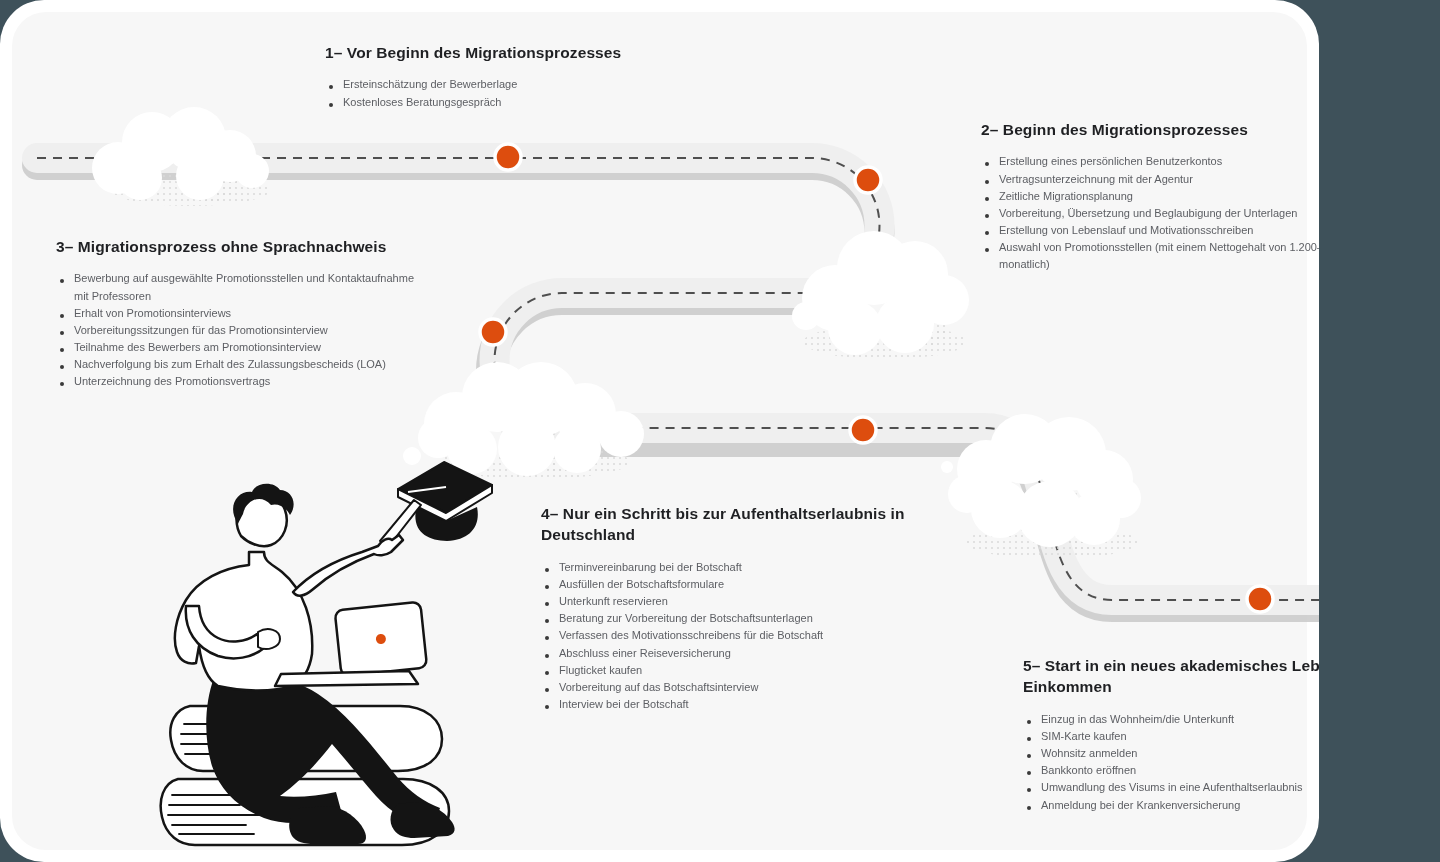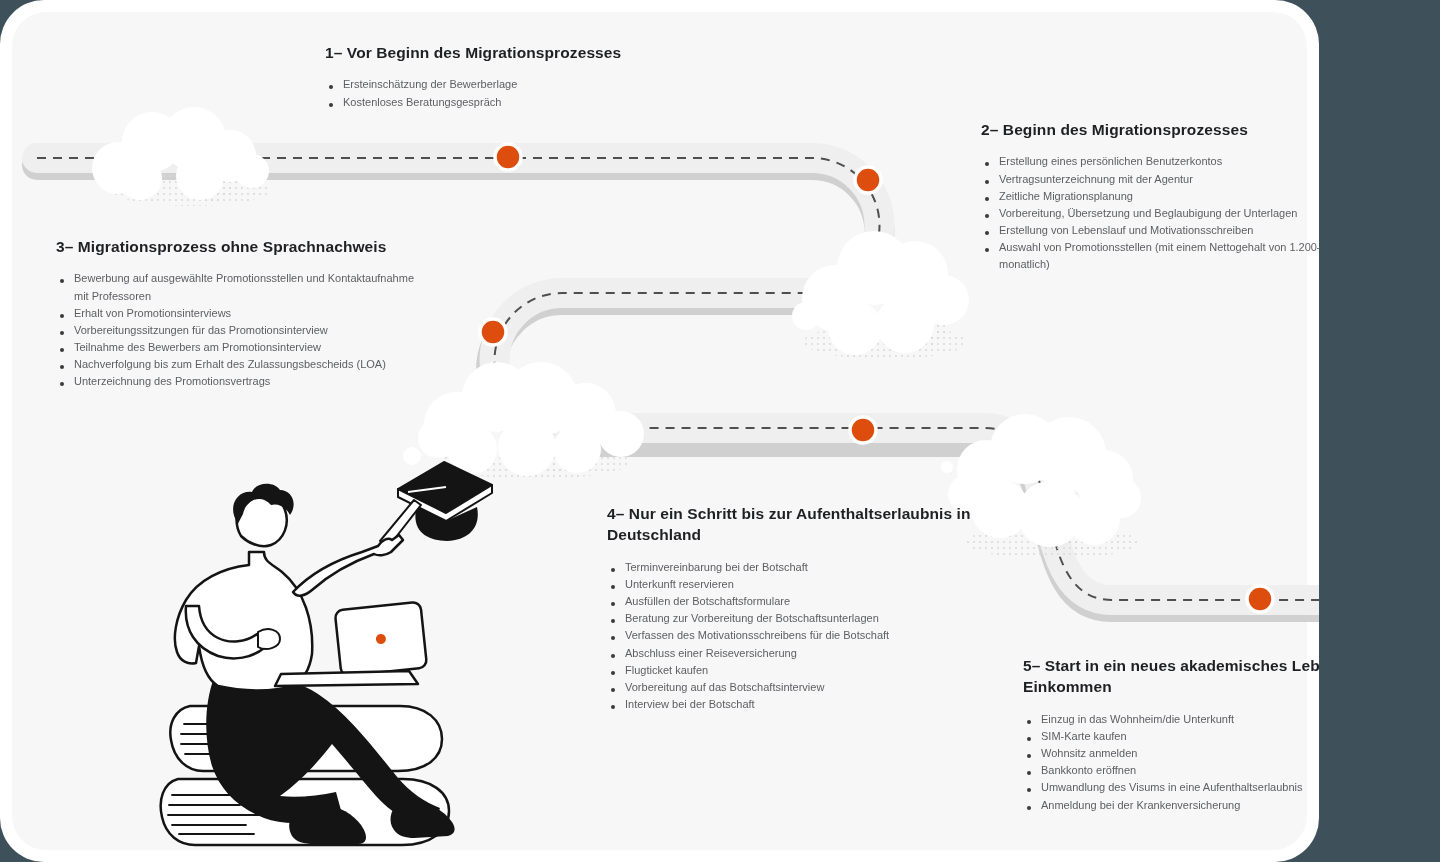--- a/index.html
+++ b/index.html
@@ -35,21 +35,21 @@
     position:relative;padding-left:18px;font-size:11px;color:var(--item-text);
     line-height:1.56;
   }
   .step-items li::before{
     content:"";position:absolute;left:4px;top:9px;width:4px;height:4px;
     border-radius:50%;background:#3A3A3A;
   }
   .s1{left:325px;top:42px;width:345px;}
   .s2{left:981px;top:93px;width:398px;margin-top:26px;}
   .s3{left:56px;top:236px;width:366px;}
-  .s4{left:607px;top:503px;width:404px;}
+  .s4{left:541px;top:503px;width:404px;}
   .s5{left:1023px;top:655px;width:380px;}
 </style>
 </head>
 <body>
 
 <div class="stage">
   <div class="card">
     <div class="card-inner"></div>
 
     <svg class="scene" width="1440" height="862" viewBox="0 0 1440 862">
@@ -237,22 +237,22 @@
           <li>Teilnahme des Bewerbers am Promotionsinterview</li>
           <li>Nachverfolgung bis zum Erhalt des Zulassungsbescheids (LOA)</li>
           <li>Unterzeichnung des Promotionsvertrags</li>
         </ul>
     </section>
 
     <section class="step s4">
       <h2 class="step-title">4– Nur ein Schritt bis zur Aufenthaltserlaubnis in Deutschland</h2>
       <ul class="step-items">
           <li>Terminvereinbarung bei der Botschaft</li>
+          <li>Ausfüllen der Botschaftsformulare</li>
           <li>Unterkunft reservieren</li>
-          <li>Ausfüllen der Botschaftsformulare</li>
           <li>Beratung zur Vorbereitung der Botschaftsunterlagen</li>
           <li>Verfassen des Motivationsschreibens für die Botschaft</li>
           <li>Abschluss einer Reiseversicherung</li>
           <li>Flugticket kaufen</li>
           <li>Vorbereitung auf das Botschaftsinterview</li>
           <li>Interview bei der Botschaft</li>
         </ul>
     </section>
 
     <section class="step s5">

